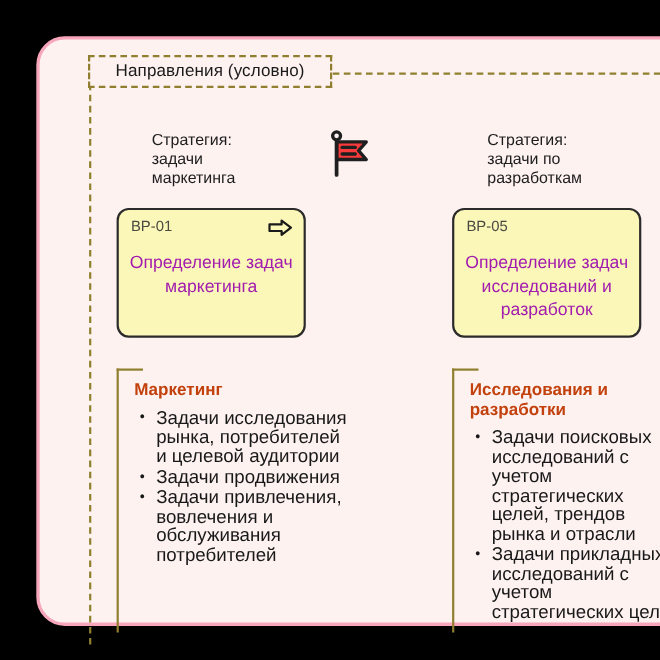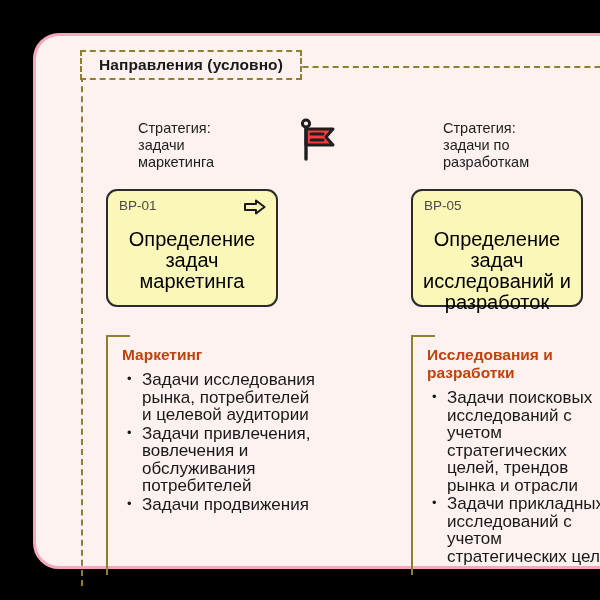--- a/index.html
+++ b/index.html
@@ -54,21 +54,21 @@
     background: #fdf2f0;
     border: 2px dashed #8f7f2e;
     box-sizing: border-box;
     display: flex;
     align-items: center;
     justify-content: center;
     z-index: 4;
   }
   #group-label .txt {
     font-size: 15.5px;
-    font-weight: bold;
+    font-weight: normal;
     color: #1a1a1a;
     white-space: nowrap;
     letter-spacing: 0.1px;
   }
 
   
   .column {
     position: absolute;
     top: 82px;
     width: 305px;
@@ -121,23 +121,23 @@
     top: 7px;
     width: 24px;
     height: 18px;
   }
   .card-title {
     position: absolute;
     left: 6px;
     right: 6px;
     top: 38px;
     text-align: center;
-    font-size: 20px;
+    font-size: 16px;
     line-height: 21px;
-    color: #000000;
+    color: #a21caf;
     white-space: pre-line;
   }
 
   
   .note {
     position: relative;
     margin-top: 28px;
     width: 210px;
     min-height: 240px;
     border-left: 2px solid #8f7f2e;
@@ -226,22 +226,22 @@
         </span>
 
         <div class="card-title">Определение задач
 маркетинга</div>
       </div>
 
       <div class="note">
         <div class="note-title">Маркетинг</div>
         <ul class="note-list">
           <li>Задачи исследования рынка, потребителей и целевой аудитории</li>
+          <li>Задачи продвижения</li>
           <li>Задачи привлечения, вовлечения и обслуживания потребителей</li>
-          <li>Задачи продвижения</li>
         </ul>
       </div>
     </div>
 
     <div class="column" id="col-2">
 
       <div class="strategy-row">
         <div class="strategy-label">Стратегия:
 задачи по
 разработкам</div>

